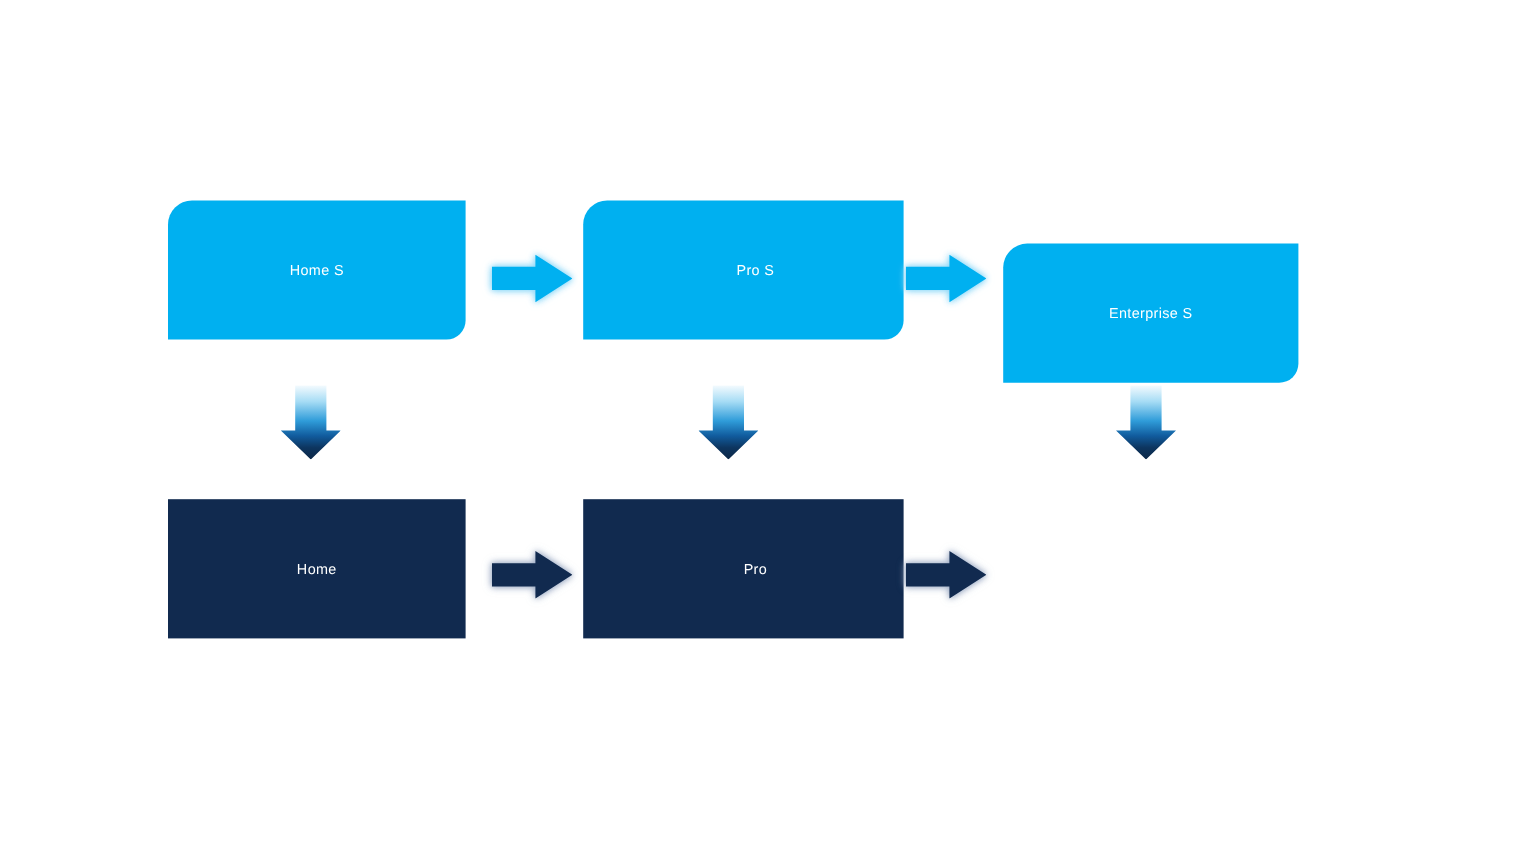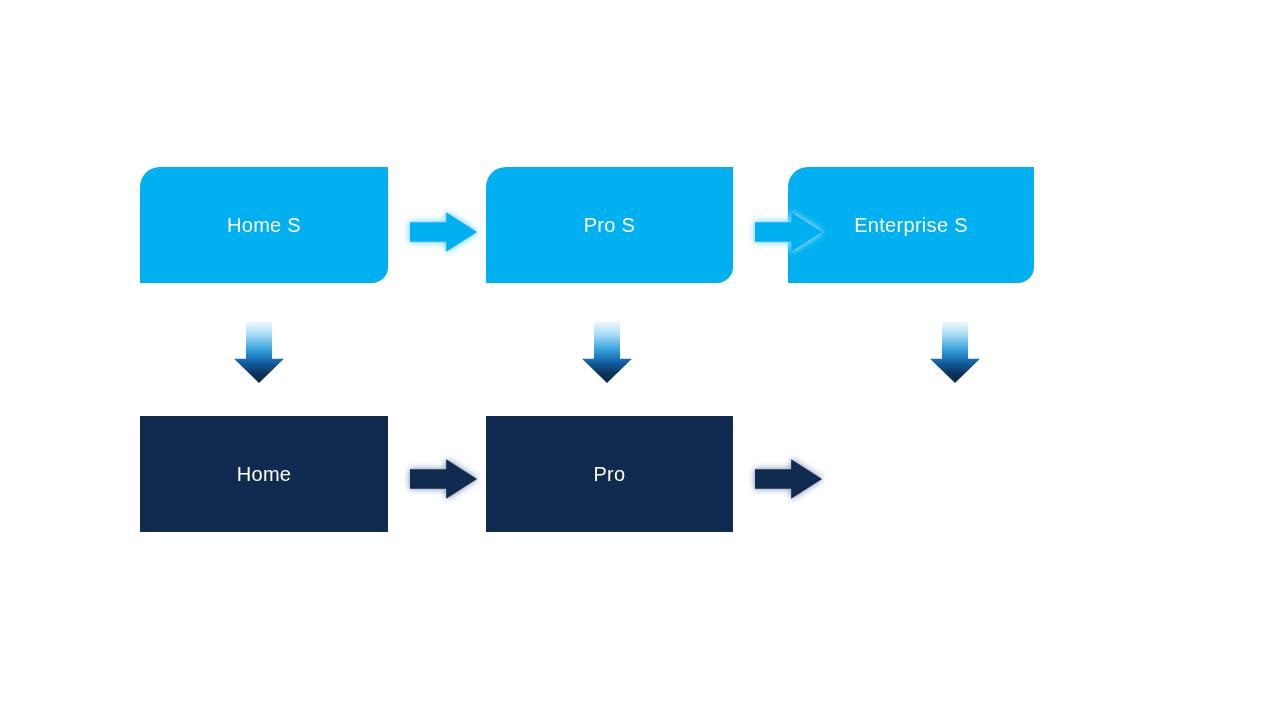--- a/index.html
+++ b/index.html
@@ -28,28 +28,28 @@
     background: var(--light-blue, #00B0F0);
     border-radius: 20px 0 16px 0;
   }
   .node.bottom {
     top: 416px;
     height: 116px;
     background: var(--dark-navy, #112A4F);
   }
   .node .label {
     color: var(--label-text, #ffffff);
-    font-size: 20px;
+    font-size: 12px;
     font-weight: 400;
     letter-spacing: 0.3px;
     white-space: nowrap;
   }
   .col1 { left: 140px; width: 248px; }
-  .col2 { left: 486px; width: 247px; }
-  .col3 { left: 788px; width: 246px; }
+  .col2 { left: 486px; width: 247px; padding-left: 20px; }
+  .col3 { left: 836px; width: 246px; margin-top: 36px; }
 
   
   .rarrow {
     position: absolute;
     width: 67px;
     height: 46px;
   }
   .rarrow .shape {
     display: block;
     width: 100%;

